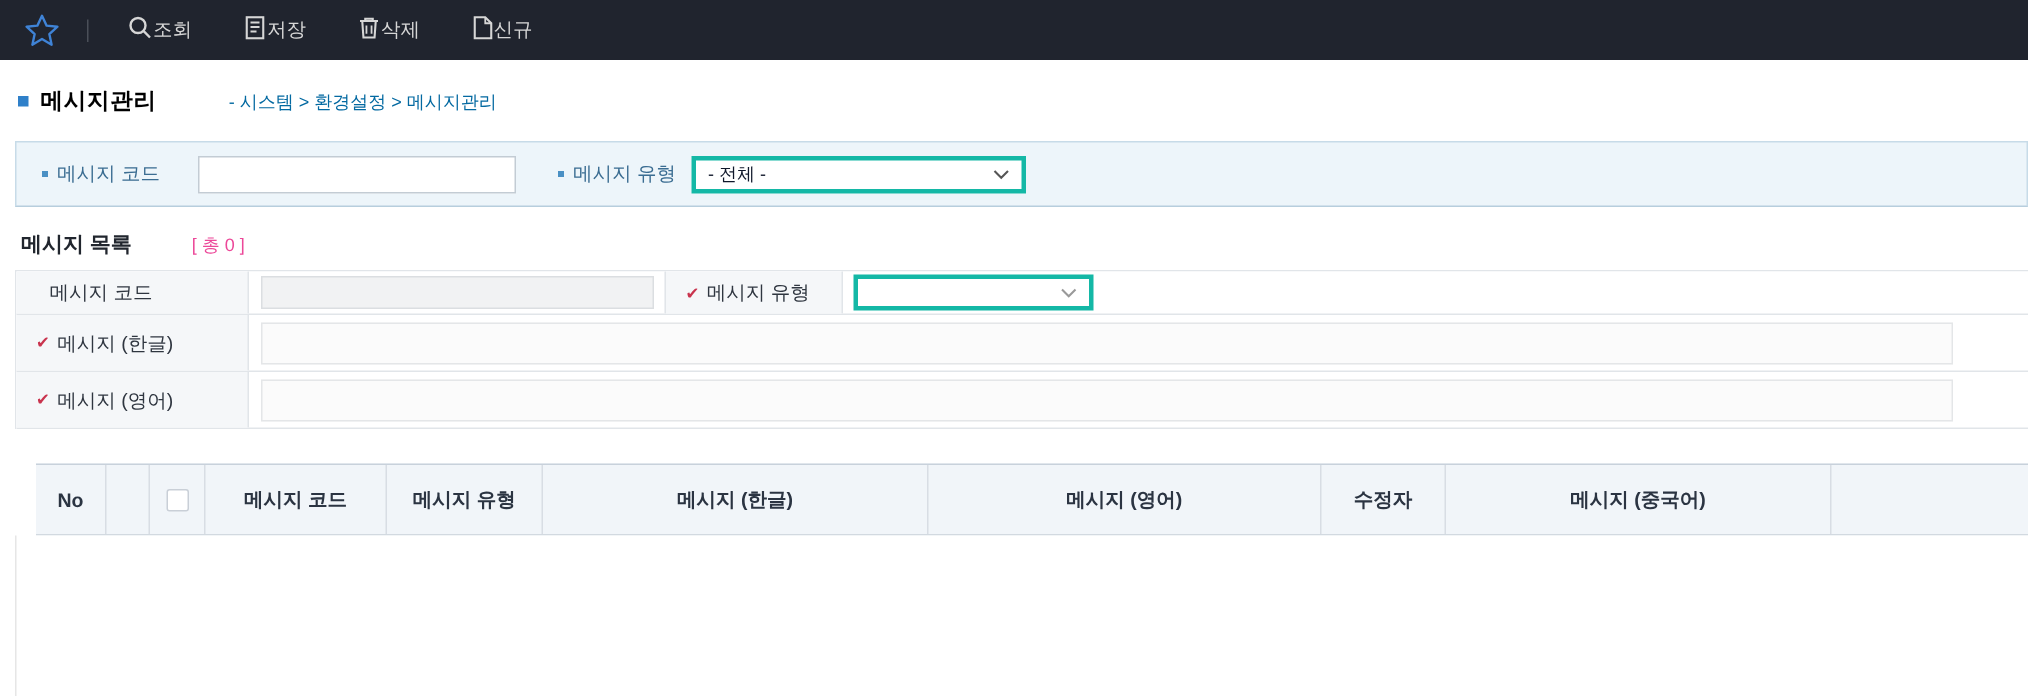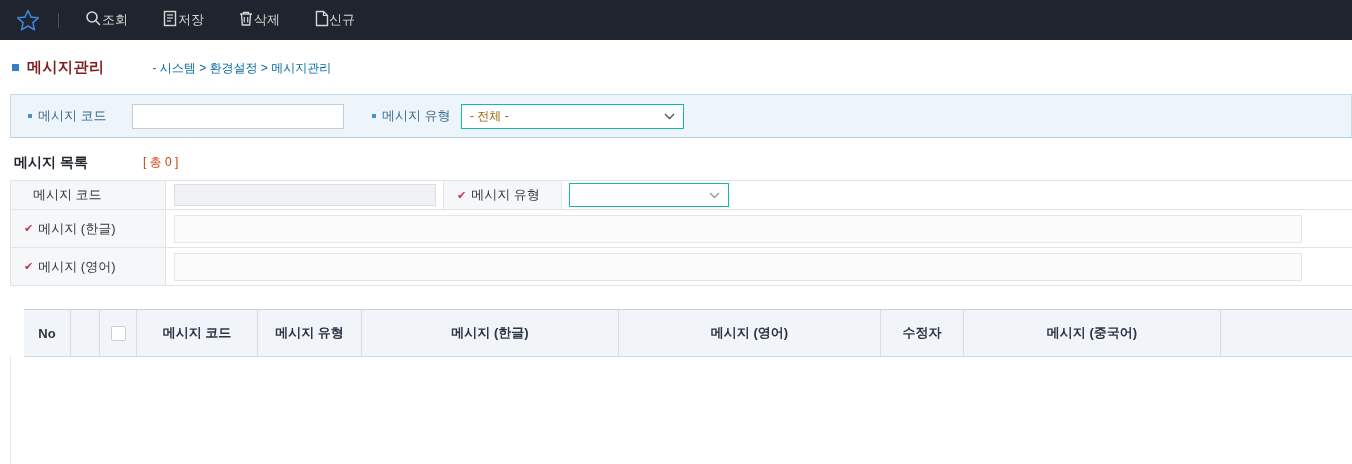--- a/index.html
+++ b/index.html
@@ -10,42 +10,42 @@
   .toolbar { height:40px; background:#20242e; display:flex; align-items:center; padding-left:14px; }
   .tb-star { width:28px; height:28px; display:flex; align-items:center; justify-content:center;
     cursor:pointer; margin-right:16px; }
   .tb-sep { width:1px; height:15px; background:#4a4f58; margin-right:26px; }
   .tb-btn { display:flex; align-items:center; gap:0; color:#d6d6d6; font-size:13px;
     margin-right:34px; cursor:pointer; }
 
   
   .page-head { display:flex; align-items:center; margin:18px 0 0 12px; }
   .page-bullet { width:7px; height:7px; background:#2f80c9; margin-right:8px; }
-  .page-title { font-size:15px; font-weight:bold; color:#7f1d1d; letter-spacing:.5px; }
+  .page-title { font-size:15px; font-weight:bold; color:#000000; letter-spacing:.5px; }
   .breadcrumb { font-size:12px; color:#0369a1; margin-left:48px; padding-top:2px; }
 
   
   .search-panel { margin:17px 0 0 10px; width:1342px; height:44px; background:#edf5fa;
     border:1px solid #c7dbe8; border-bottom-color:#b7cedd; display:flex; align-items:center; }
   .sp-group { display:flex; align-items:center; }
   .g1 { margin-left:17px; } .g2 { margin-left:28px; } .g3 { margin-left:25px; }
   .sp-bullet { width:4px; height:4px; background:#4a90c4; margin-right:6px; }
   .sp-label { font-size:13px; color:#3b6d92; }
   .w1 { width:94px; } .w2 { width:79px; } .w3 { width:78px; }
   .sp-input { height:25px; border:1px solid #c3ccd4; background:#fff; font-size:12px;
     padding:0 6px; color:#333; outline:none; }
   .i1 { width:212px; } .i3 { width:220px; }
-  .select { background:#fff; border:1px solid #14b8a6; display:flex; align-items:center;
-    justify-content:space-between; padding:0 8px; font-size:12px; color:#a16207; cursor:pointer; }
+  .select { background:#fff; border:3px solid #14b8a6; display:flex; align-items:center;
+    justify-content:space-between; padding:0 8px; font-size:12px; color:#0f172a; cursor:pointer; }
   .sp-select { width:223px; height:25px; }
 
   
-  .section-head { margin:16px 0 0 14px; display:flex; }
+  .section-head { margin:16px 0 0 14px; display:flex; align-items:center; }
   .section-title { font-size:14px; font-weight:bold; color:#21262e; }
-  .section-count { font-size:12px; color:#c2410c; margin-left:19px;padding-left:36px; }
+  .section-count { font-size:12px; color:#ec4899; margin-left:4px;padding-left:36px; }
 
   
   .form-table { margin:8px 0 0 10px; width:1342px; border-top:1px solid #e1e5e9;
     border-left:1px solid #e1e5e9; }
   .f-row { display:flex; align-items:center; border-bottom:1px solid #e1e5e9; background:#fff; }
   .r1 { height:29px; } .rb { height:38px; }
   .f-label { width:155px; height:100%; background:#f5f7f9; border-right:1px solid #e1e5e9;
     display:flex; align-items:center; font-size:13px; color:#2f3640; }
   .pl-plain { padding-left:22px; } .pl-check { padding-left:13px; }
   .check { color:#c9344e; font-size:11px; margin-right:5px; font-weight:bold; }

